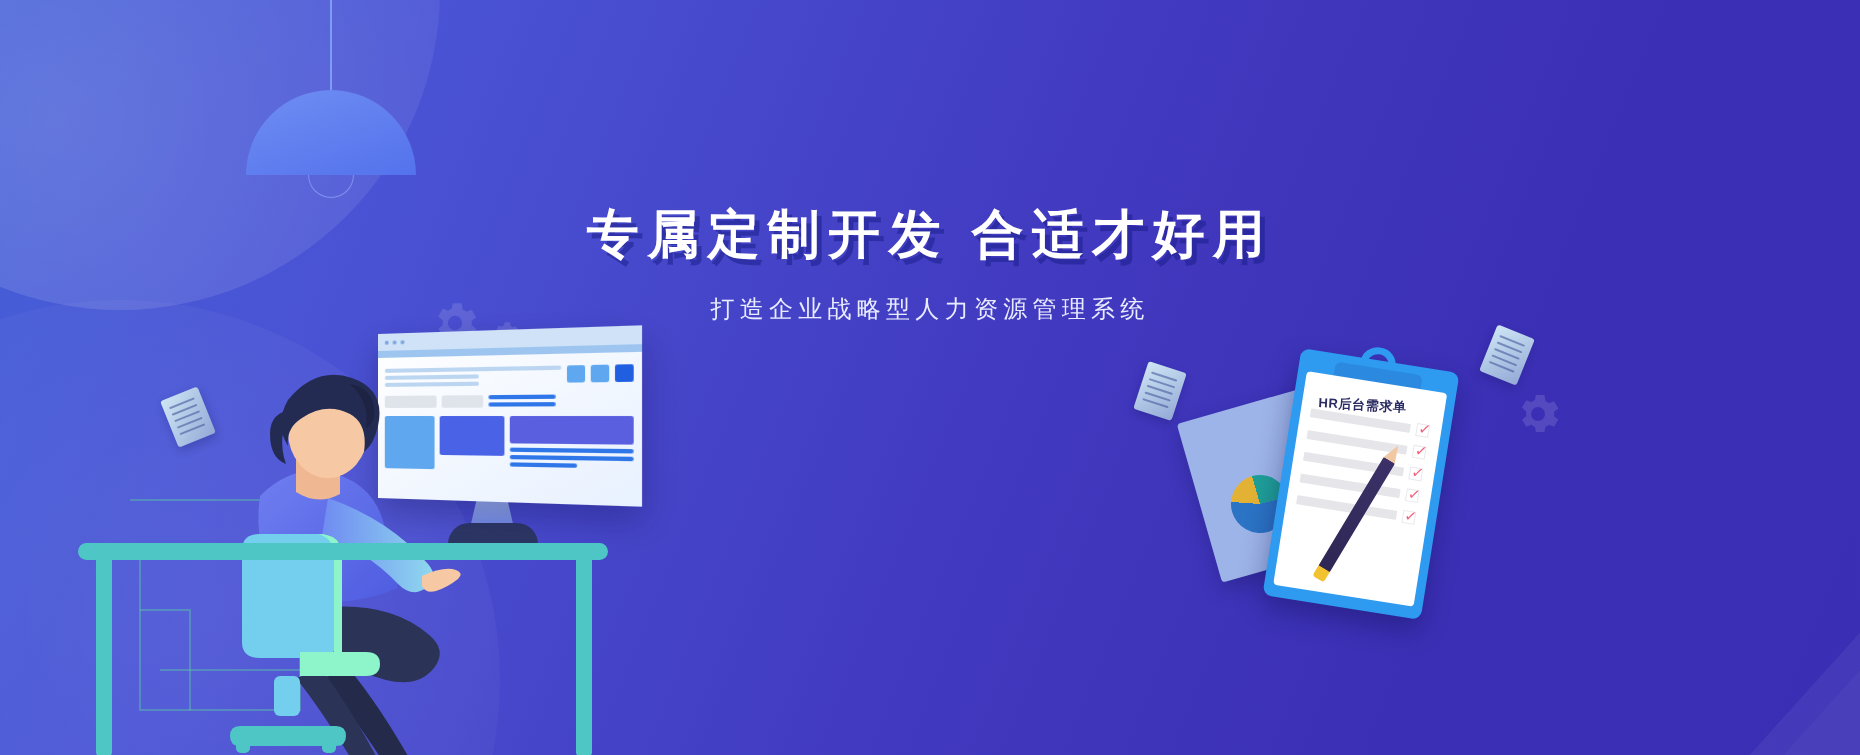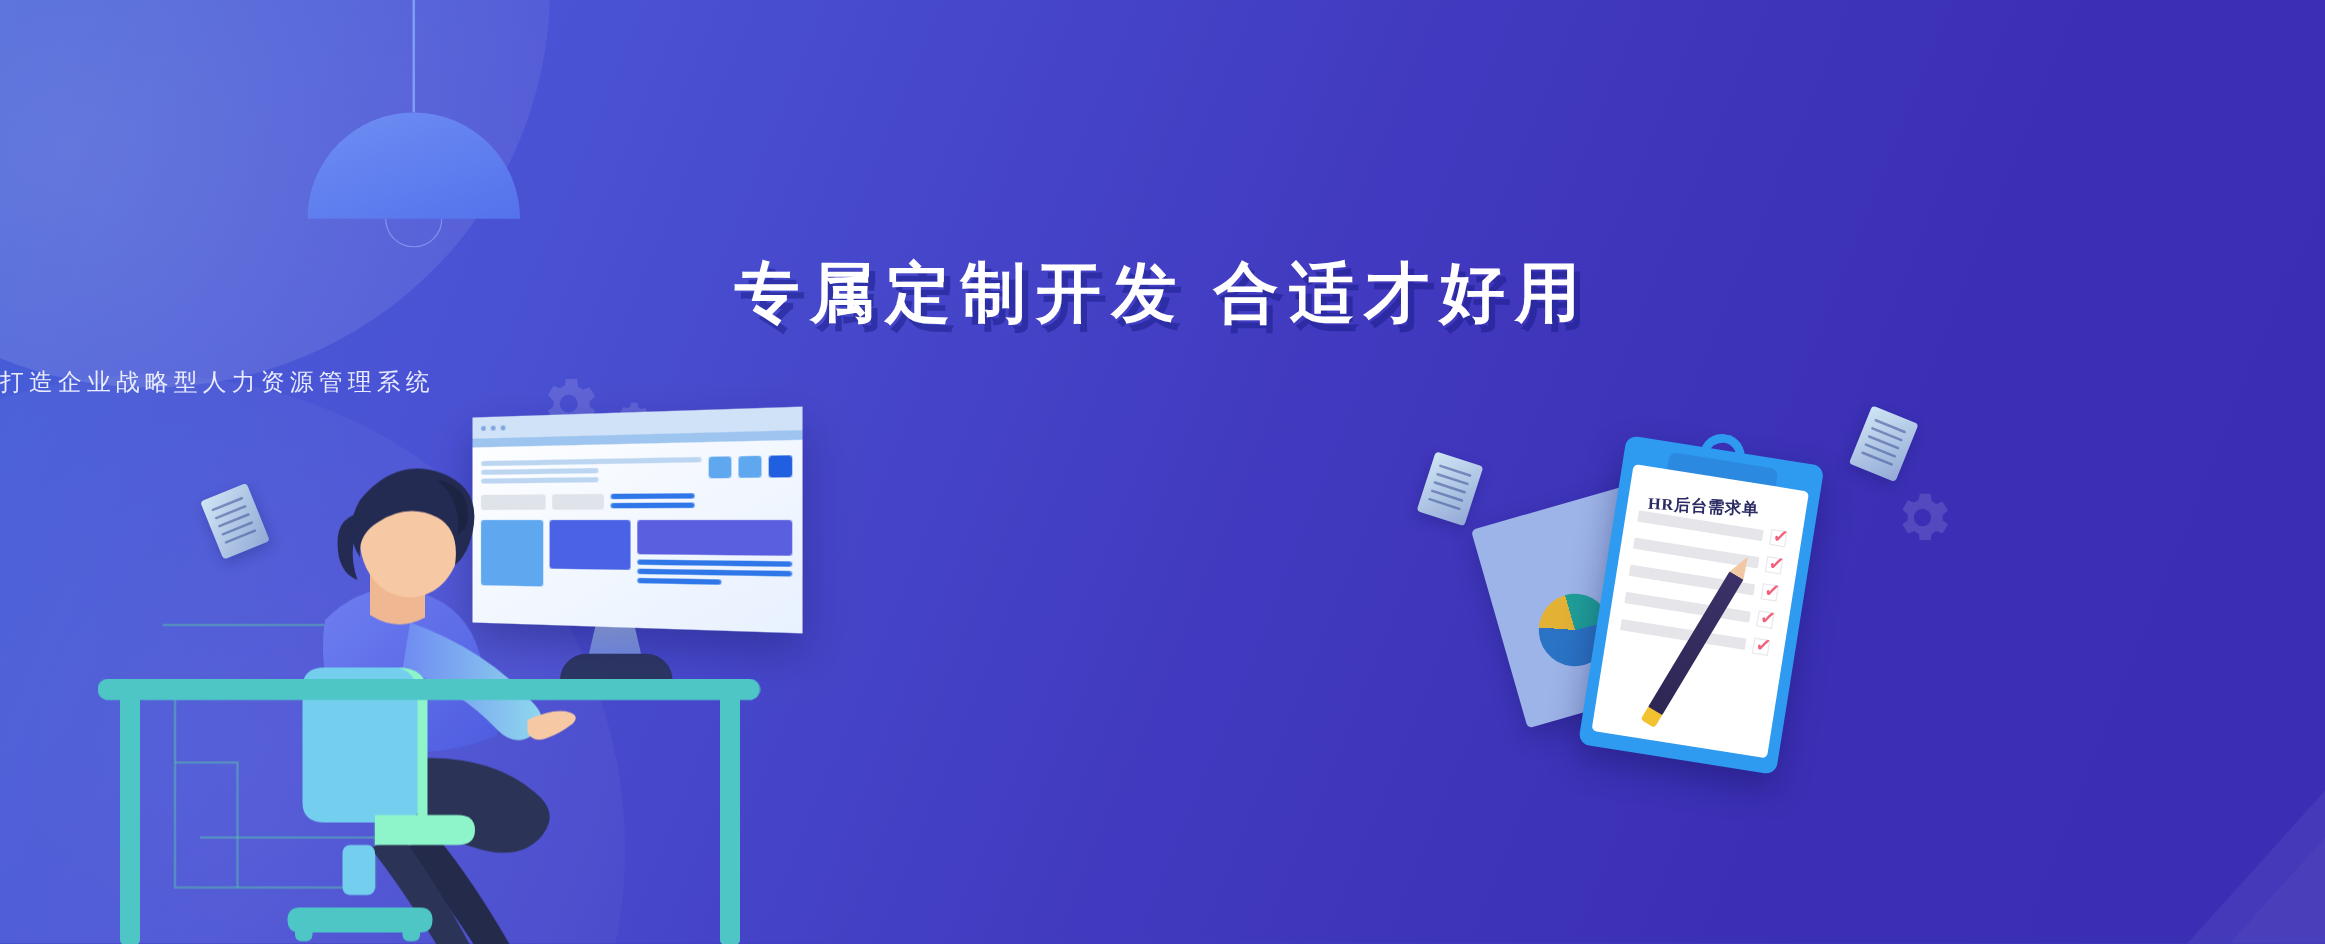--- a/index.html
+++ b/index.html
@@ -4,21 +4,20 @@
 <style>
   * { margin:0; padding:0; box-sizing:border-box; }
   html,body{ background:#3f3fc0; }
   body{ font-family:"Liberation Sans","DejaVu Sans",sans-serif; }
 
   .banner{
     position:relative;
     width:1860px; height:755px;
     overflow:hidden;
     background:linear-gradient(112deg,#4560d8 0%,#4a52d4 22%,#4139bf 55%,#3b2fb5 78%,#3a2eb4 100%);
-    font-family:Liberation Serif, serif;
   }
 
   
   .bg-circle-tl{
     position:absolute; left:-200px; top:-330px;
     width:640px; height:640px; border-radius:50%;
     background:radial-gradient(circle at 40% 70%, rgba(255,255,255,.16), rgba(255,255,255,.06) 70%, rgba(255,255,255,0) 73%);
   }
   .bg-blob-bl{
     position:absolute; left:-260px; top:300px;
@@ -49,22 +48,22 @@
 
   
   .headline{
     position:absolute; left:0; right:0; top:200px;
     text-align:center; color:#ffffff;
     font-size:52px; font-weight:bold; letter-spacing:.16em;
     text-shadow:5px 6px 0 rgba(27,31,140,.55);
   }
   .subhead{
     position:absolute; left:0; right:0; top:293px;
-    text-align:left; color:#e9ecff;
-    font-size:19px; letter-spacing:.22em;
+    text-align:center; color:#e9ecff;
+    font-size:24px; letter-spacing:.22em;
   }
 
   
   .paper{
     position:absolute; width:40px; height:50px; border-radius:3px;
     background:linear-gradient(135deg,#cfe6f5,#93a9d6);
     box-shadow:0 4px 10px rgba(20,20,80,.25);
   }
   .paper i{
     position:absolute; left:6px; right:7px; height:2px; border-radius:2px;

